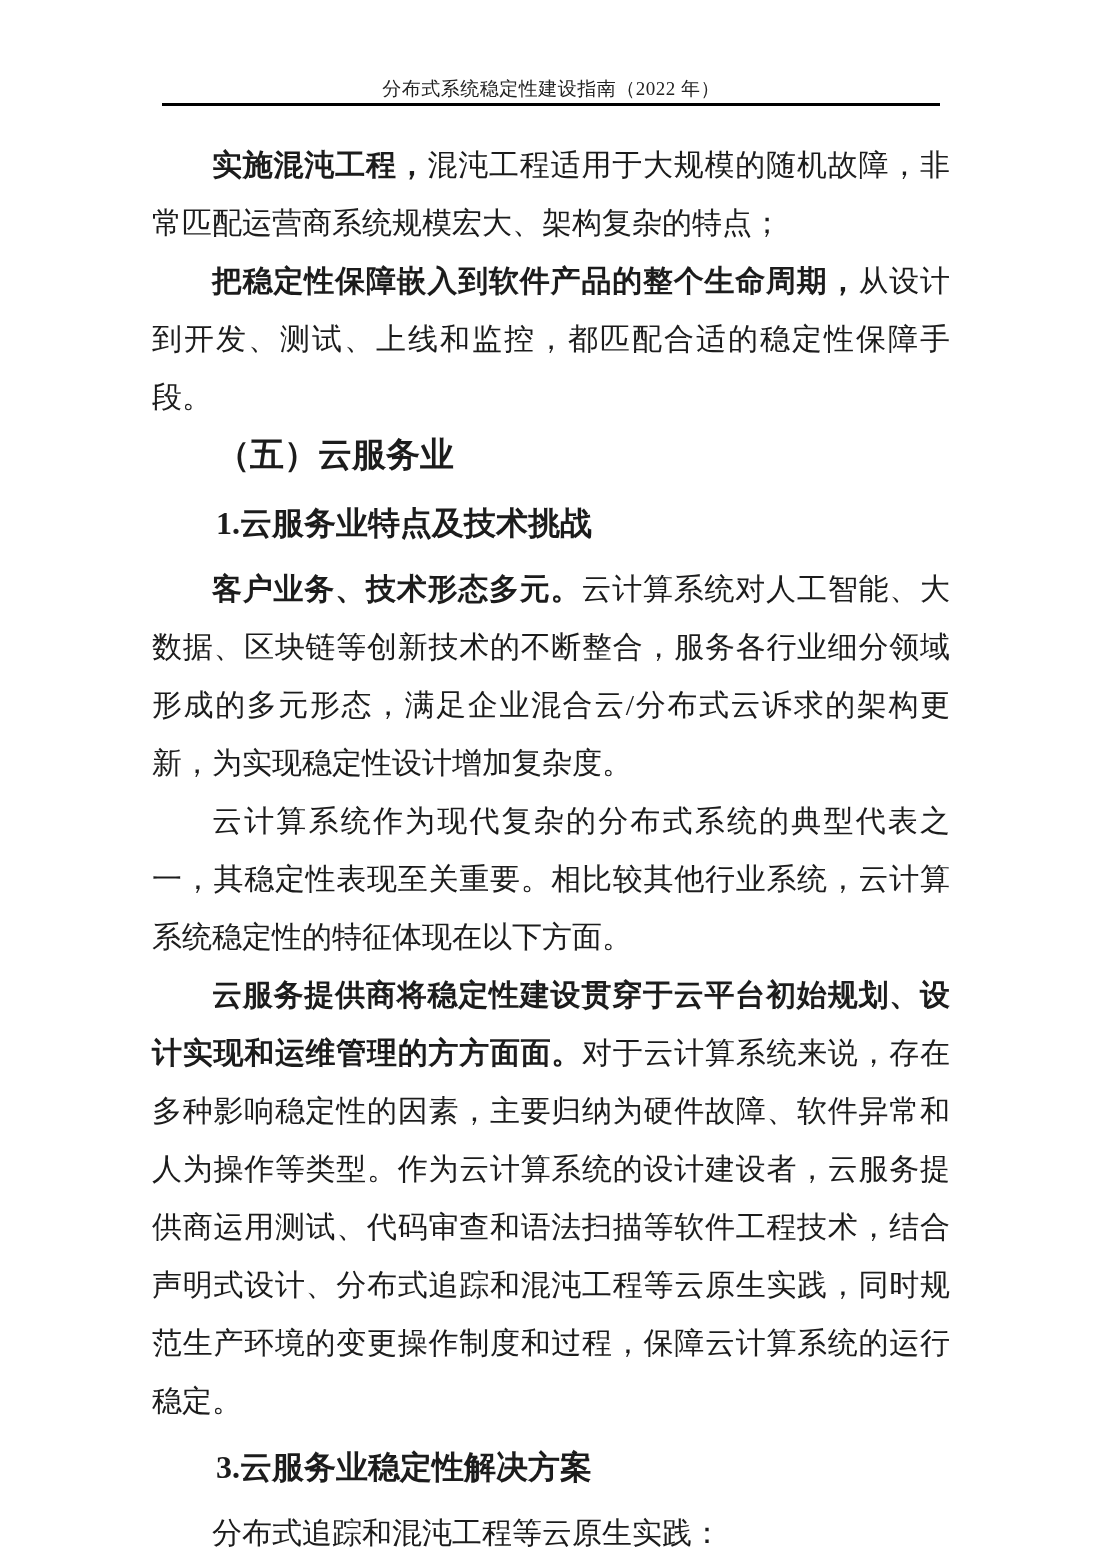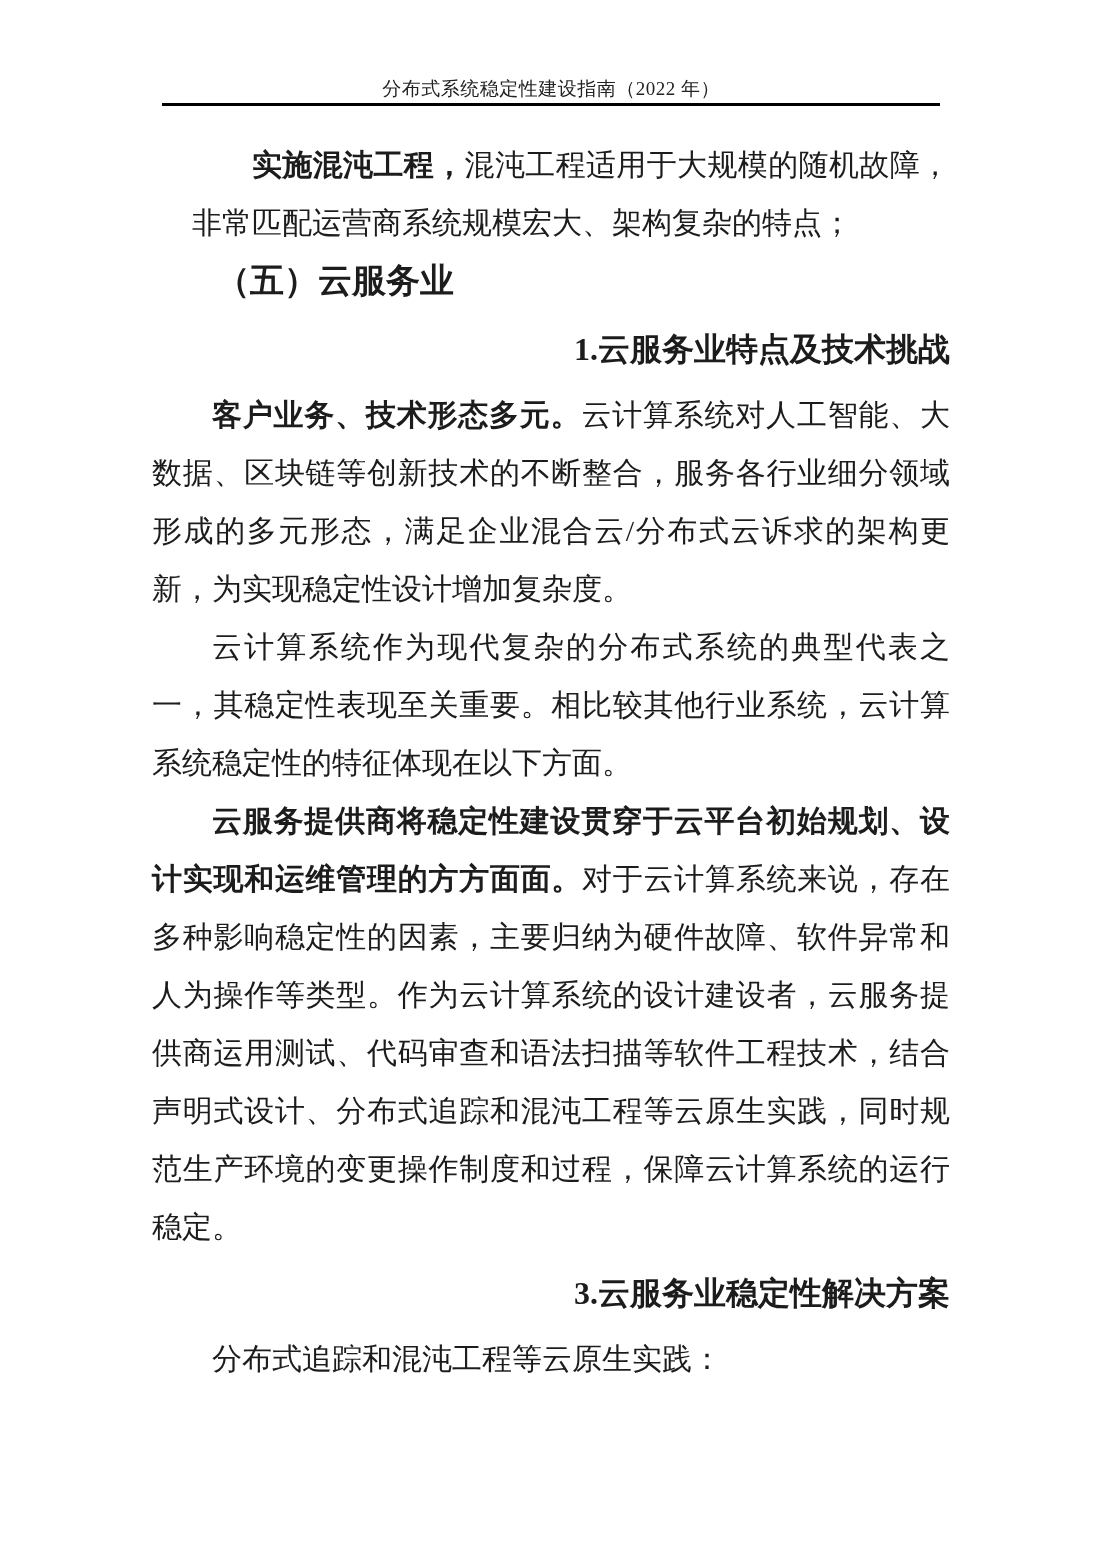--- a/index.html
+++ b/index.html
@@ -39,58 +39,59 @@
   .doc-body {
     font-size: 30px;
     line-height: 58px;
     text-align: justify;
   }
   .para {
     margin: 0;
     text-indent: 60px;
     font-family: "Liberation Serif", serif;
   }
-  .para:first-of-type { margin-top: 30px; margin-left: 40px; }
+  .para:first-of-type { margin-top: 30px; }
   .lead-bold {
     font-family: "Liberation Sans", sans-serif;
     font-weight: 700;
   }
   .section-heading {
     margin: 0;
     text-indent: 64px;
     font-size: 34px;
     line-height: 58px;
     font-weight: 700;
     font-family: "Liberation Serif", serif;
     text-align: left;
   }
   .subsection-heading {
     margin: 10px 0 0 0;
     text-indent: 64px;
     font-size: 32px;
     line-height: 58px;
     font-weight: 700;
     font-family: "Liberation Serif", serif;
-    text-align: right;
+    text-align: left;
   }
   .section-heading + .para,
   .subsection-heading + .para,
   .para + .subsection-heading { margin-top: 8px; }
 </style>
 </head>
 <body>
 
 <div class="page">
 
   <div class="running-header">分布式系统稳定性建设指南（2022 年）</div>
 
   <div class="header-rule"></div>
 
   <main class="doc-body" id="doc-body">
       <p class="para"><span class="lead-bold">实施混沌工程，</span><span>混沌工程适用于大规模的随机故障，非常匹配运营商系统规模宏大、架构复杂的特点；</span></p>
+      <p class="para"><span class="lead-bold">把稳定性保障嵌入到软件产品的整个生命周期，</span><span>从设计到开发、测试、上线和监控，都匹配合适的稳定性保障手段。</span></p>
       <div class="section-heading">（五）云服务业</div>
       <div class="subsection-heading">1.云服务业特点及技术挑战</div>
       <p class="para"><span class="lead-bold">客户业务、技术形态多元。</span><span>云计算系统对人工智能、大数据、区块链等创新技术的不断整合，服务各行业细分领域形成的多元形态，满足企业混合云/分布式云诉求的架构更新，为实现稳定性设计增加复杂度。</span></p>
       <p class="para"><span>云计算系统作为现代复杂的分布式系统的典型代表之一，其稳定性表现至关重要。相比较其他行业系统，云计算系统稳定性的特征体现在以下方面。</span></p>
       <p class="para"><span class="lead-bold">云服务提供商将稳定性建设贯穿于云平台初始规划、设计实现和运维管理的方方面面。</span><span>对于云计算系统来说，存在多种影响稳定性的因素，主要归纳为硬件故障、软件异常和人为操作等类型。作为云计算系统的设计建设者，云服务提供商运用测试、代码审查和语法扫描等软件工程技术，结合声明式设计、分布式追踪和混沌工程等云原生实践，同时规范生产环境的变更操作制度和过程，保障云计算系统的运行稳定。</span></p>
       <div class="subsection-heading">3.云服务业稳定性解决方案</div>
       <p class="para"><span>分布式追踪和混沌工程等云原生实践：</span></p>
     </main>
 
 </div>

